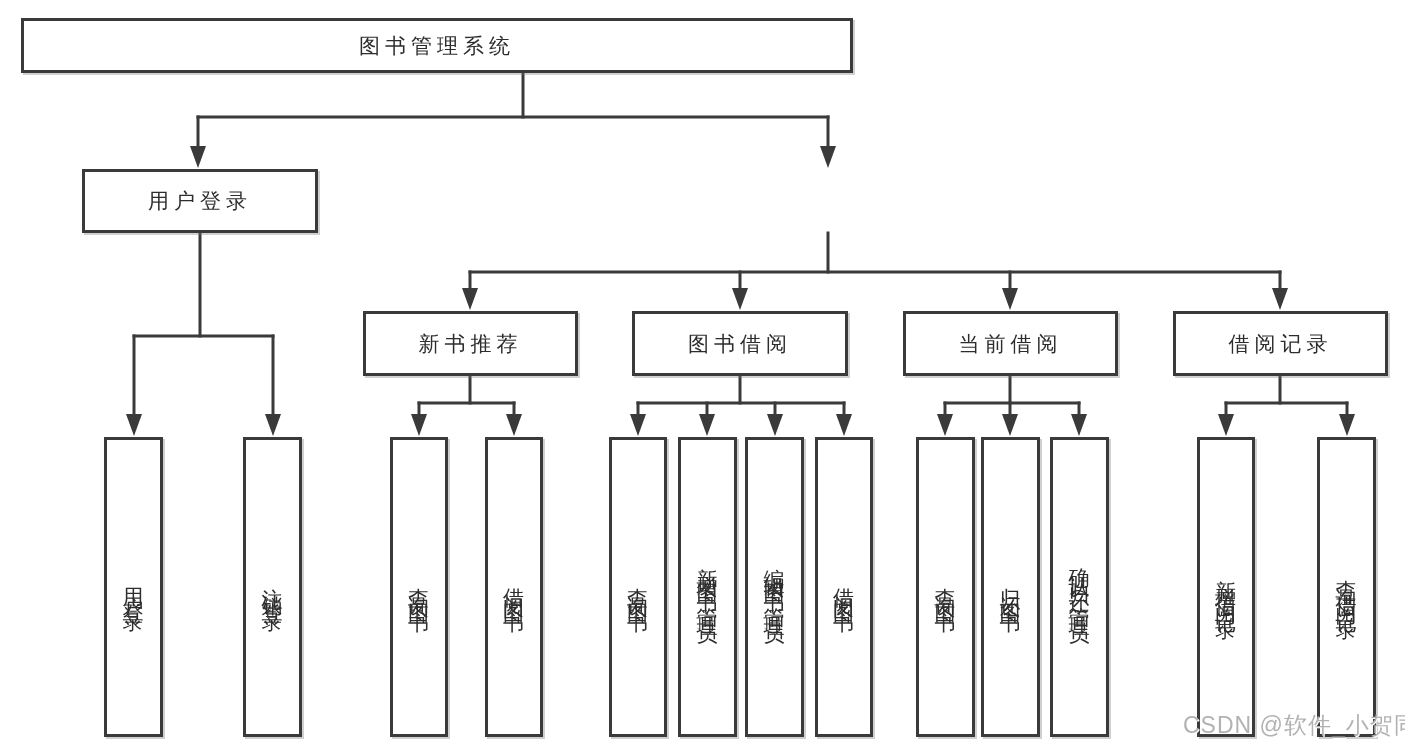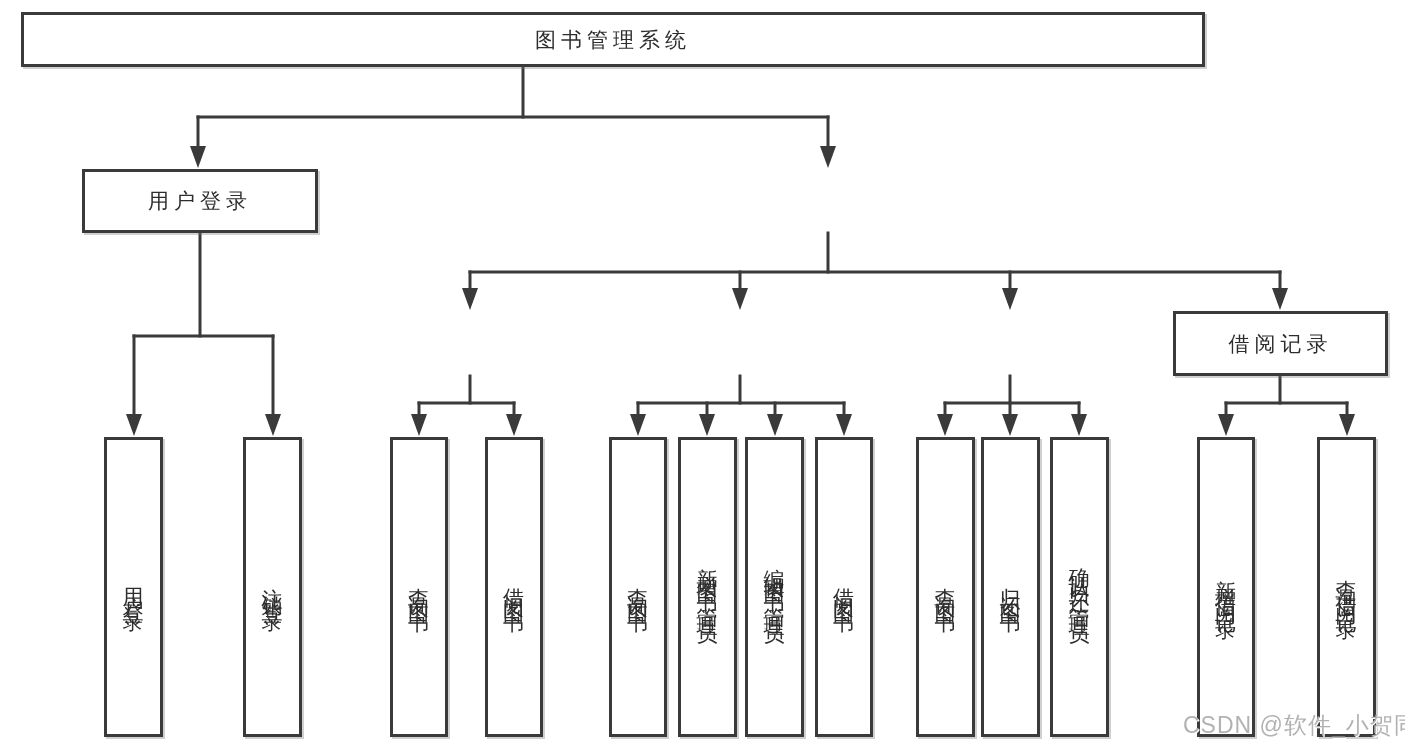--- a/index.html
+++ b/index.html
@@ -78,24 +78,27 @@
       <line x1="1010" y1="403" x2="1010" y2="420" stroke="#3a3a3a" stroke-width="3" stroke-linecap="square"></line>
       <polygon points="1002,414 1018,414 1010,436" fill="#3a3a3a"></polygon>
       <line x1="1079" y1="403" x2="1079" y2="420" stroke="#3a3a3a" stroke-width="3" stroke-linecap="square"></line>
       <polygon points="1071,414 1087,414 1079,436" fill="#3a3a3a"></polygon>
       <line x1="1226" y1="403" x2="1226" y2="420" stroke="#3a3a3a" stroke-width="3" stroke-linecap="square"></line>
       <polygon points="1218,414 1234,414 1226,436" fill="#3a3a3a"></polygon>
       <line x1="1347" y1="403" x2="1347" y2="420" stroke="#3a3a3a" stroke-width="3" stroke-linecap="square"></line>
       <polygon points="1339,414 1355,414 1347,436" fill="#3a3a3a"></polygon>
     </svg>
 
-  <div class="node" style="left:21px;top:12px;width:1184px;height:55px">图书管理系统</div>
+  <div class="node" style="left:21px;top:18px;width:832px;height:55px">图书管理系统</div>
 
   <div class="node" style="left:82px;top:169px;width:236px;height:64px">用户登录</div>
 
+  <div class="node" style="left:363px;top:311px;width:215px;height:65px">新书推荐</div>
+  <div class="node" style="left:632px;top:311px;width:216px;height:65px">图书借阅</div>
+  <div class="node" style="left:903px;top:311px;width:215px;height:65px">当前借阅</div>
   <div class="node" style="left:1173px;top:311px;width:215px;height:65px">借阅记录</div>
 
   <div class="node vert" style="left:104px;top:437px;width:59px;height:300px">用户登录</div>
   <div class="node vert" style="left:243px;top:437px;width:59px;height:300px">注销登录</div>
 
   <div class="node vert" style="left:390px;top:437px;width:58px;height:300px">查询图书</div>
   <div class="node vert" style="left:485px;top:437px;width:58px;height:300px">借阅图书</div>
 
   <div class="node vert" style="left:609px;top:437px;width:58px;height:300px">查询图书</div>
   <div class="node vert" style="left:678px;top:437px;width:59px;height:300px">新增图书（管理员）</div>

